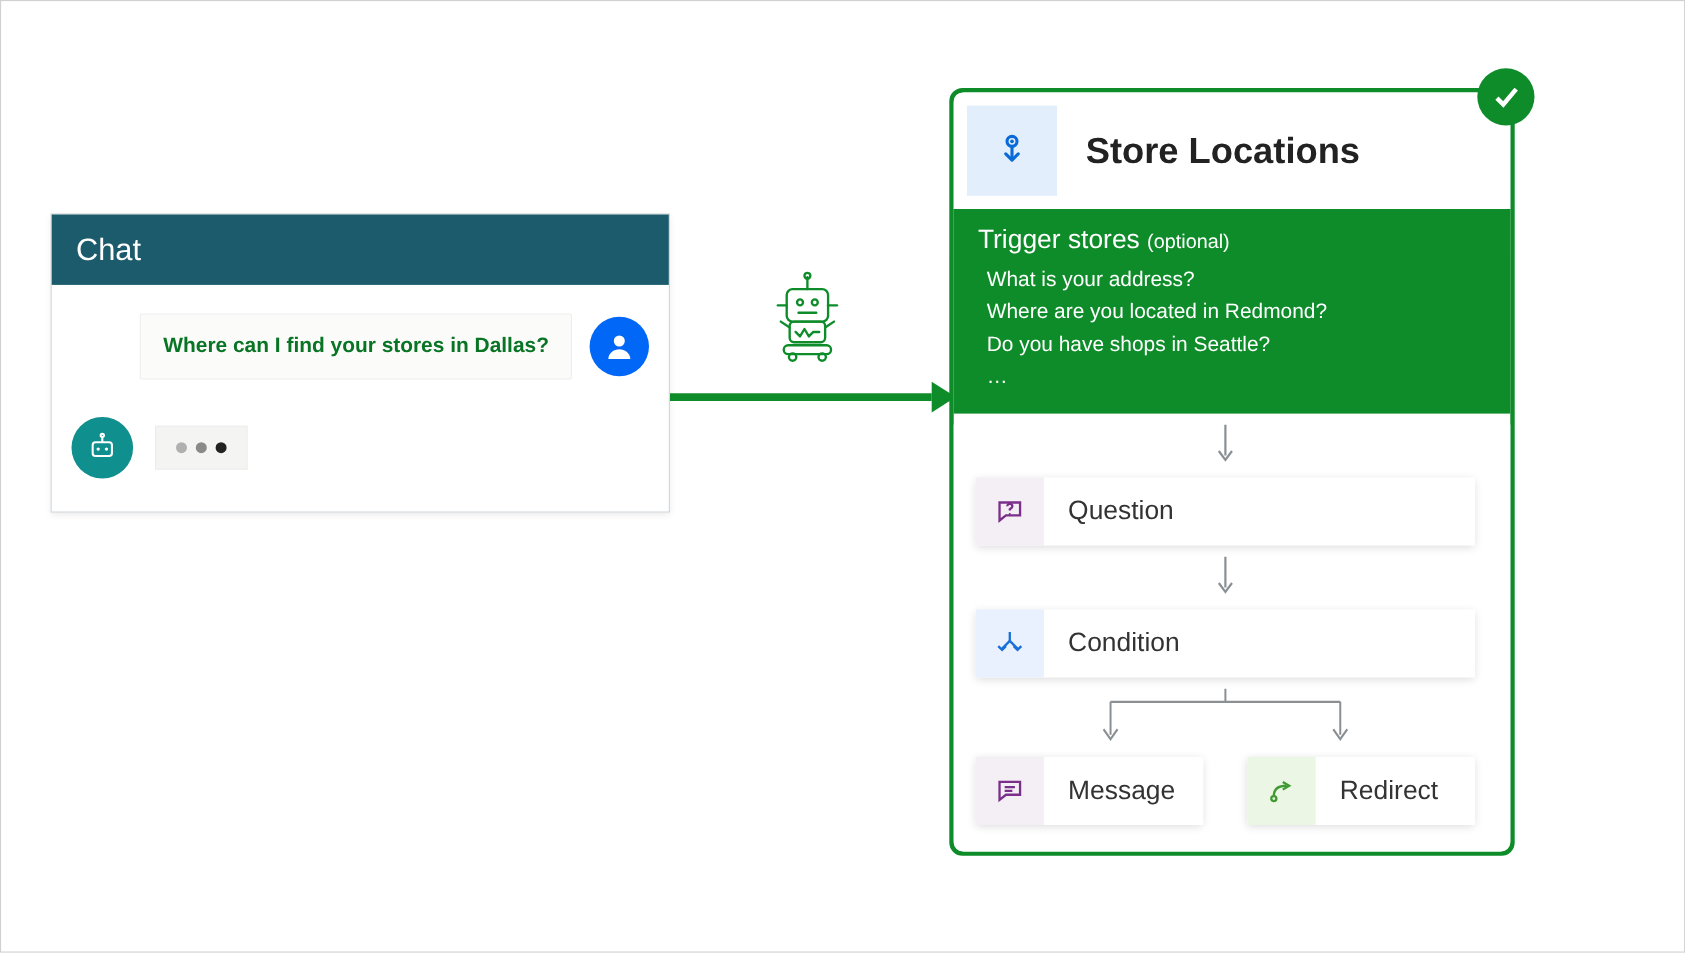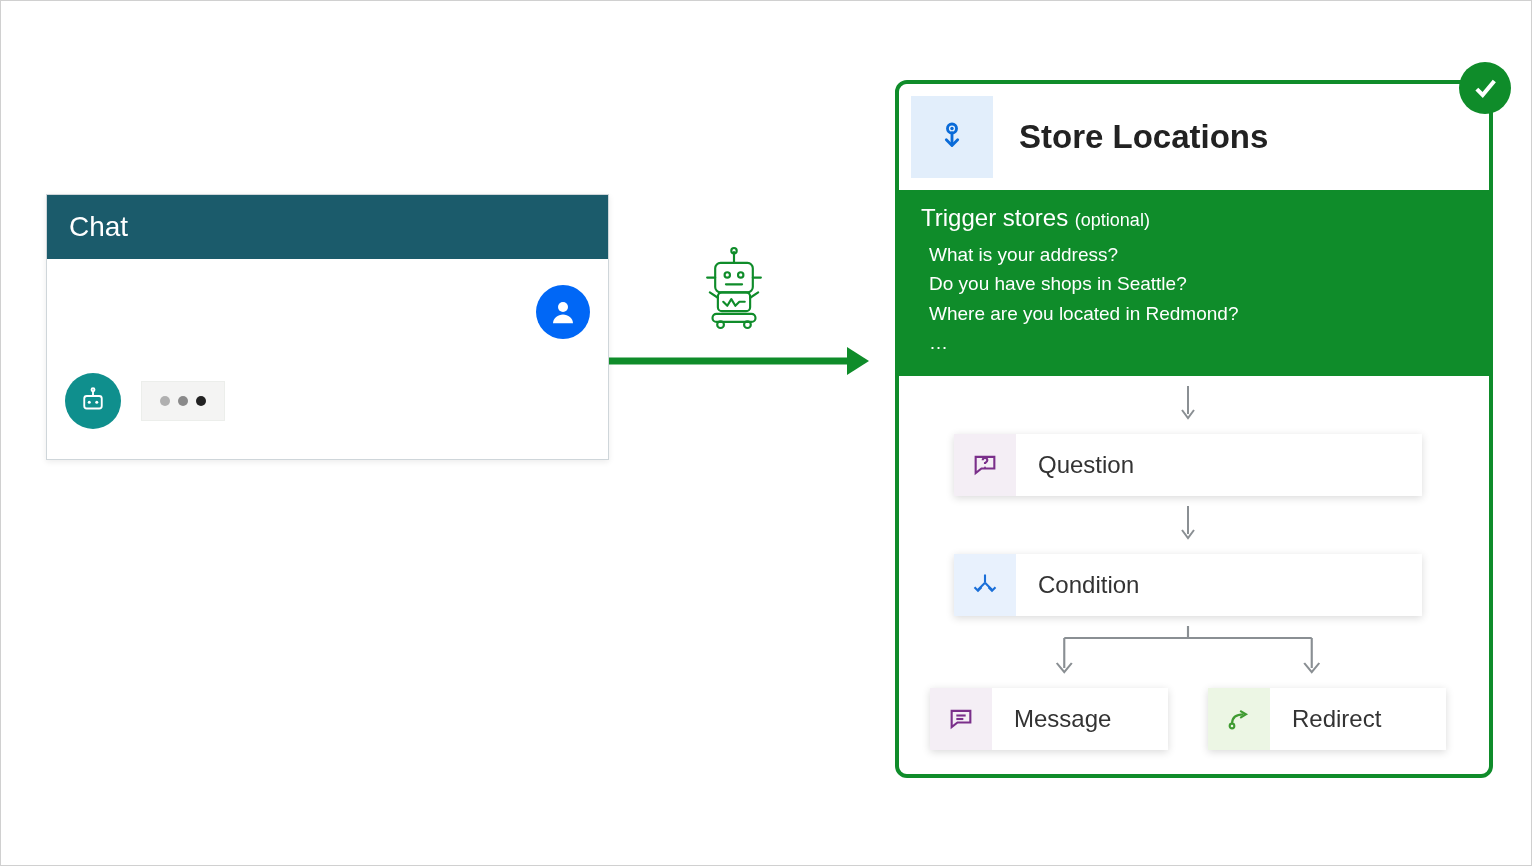--- a/index.html
+++ b/index.html
@@ -114,23 +114,23 @@
     position: absolute;
     left: 690px;
     top: 243px;
     width: 86px; height: 86px;
   }
   .robot-icon svg { stroke: #0f8c2a; fill: none; stroke-width: 1.6; stroke-linecap: round; stroke-linejoin: round; }
 
   
   .topic-card {
     position: absolute;
-    left: 894px;
+    left: 862px;
     top: 79px;
-    width: 598px;
+    width: 514px;
     border: 4px solid #0f8c2a;
     border-radius: 12px;
     background: #ffffff;
     overflow: visible;
   }
   .check-badge {
     position: absolute;
     right: -22px;
     top: -22px;
     width: 52px; height: 52px;
@@ -229,20 +229,21 @@
   }
 
 </style>
 </head>
 <body>
 
 <div class="chat-window">
   <div class="chat-header">Chat</div>
   <div class="chat-body">
     <div class="user-row">
+      <div class="user-msg">Where can I find your stores in Dallas?</div>
       <div class="avatar-blue">
         <svg viewBox="0 0 24 24">
             <circle cx="12" cy="8" r="4"></circle>
             <path d="M4 21c0-4 4-7 8-7s8 3 8 7z"></path>
           </svg>
       </div>
     </div>
     <div class="bot-row">
       <div class="avatar-teal">
         <svg viewBox="0 0 24 24">
@@ -304,22 +305,22 @@
     </div>
     <div class="topic-title">Store Locations</div>
   </div>
   <div class="trigger-block">
     <div class="trigger-title">
       <span>Trigger stores</span>
       <span class="opt">(optional)</span>
     </div>
     <ul class="trigger-phrases">
       <li>What is your address?</li>
+      <li>Where are you located in Redmond?</li>
       <li>Do you have shops in Seattle?</li>
-      <li>Where are you located in Redmond?</li>
       <li>…</li>
     </ul>
   </div>
   <div class="flow-area">
     <div class="connector">
       <svg width="20" height="38" viewBox="0 0 20 38">
           <line x1="10" y1="0" x2="10" y2="28"></line>
           <polyline points="4,24 10,32 16,24"></polyline>
         </svg>
     </div>

